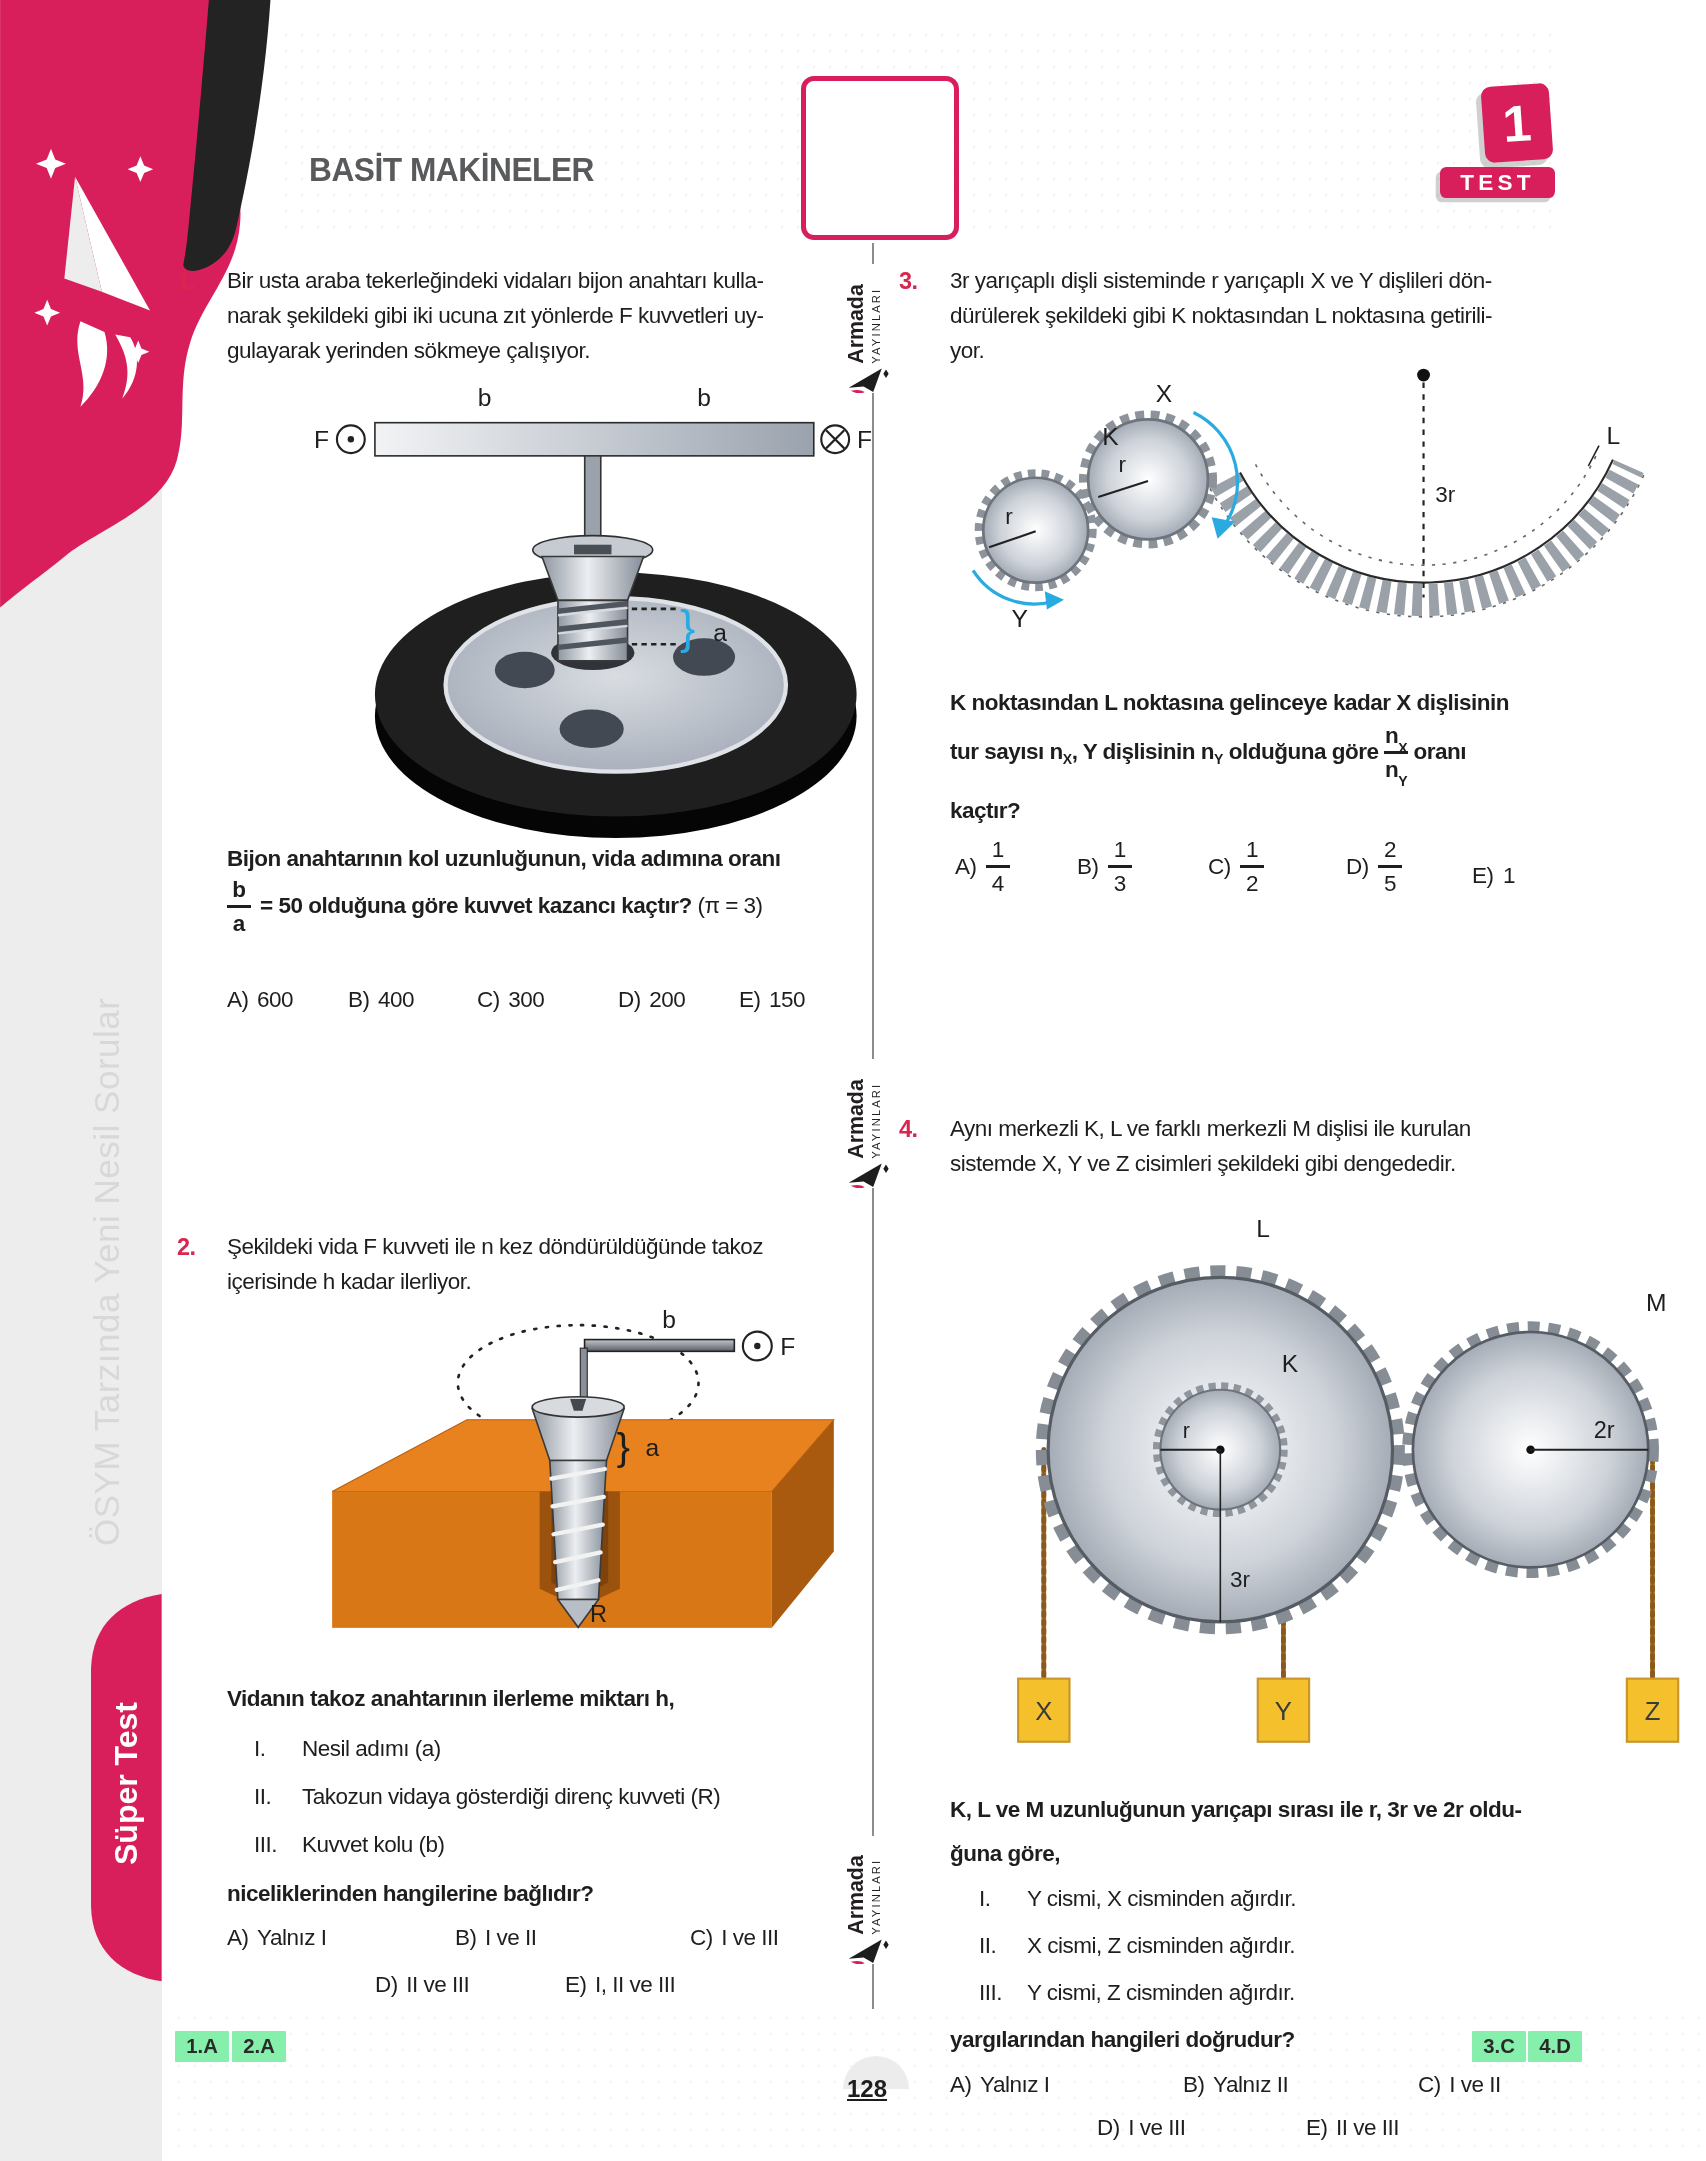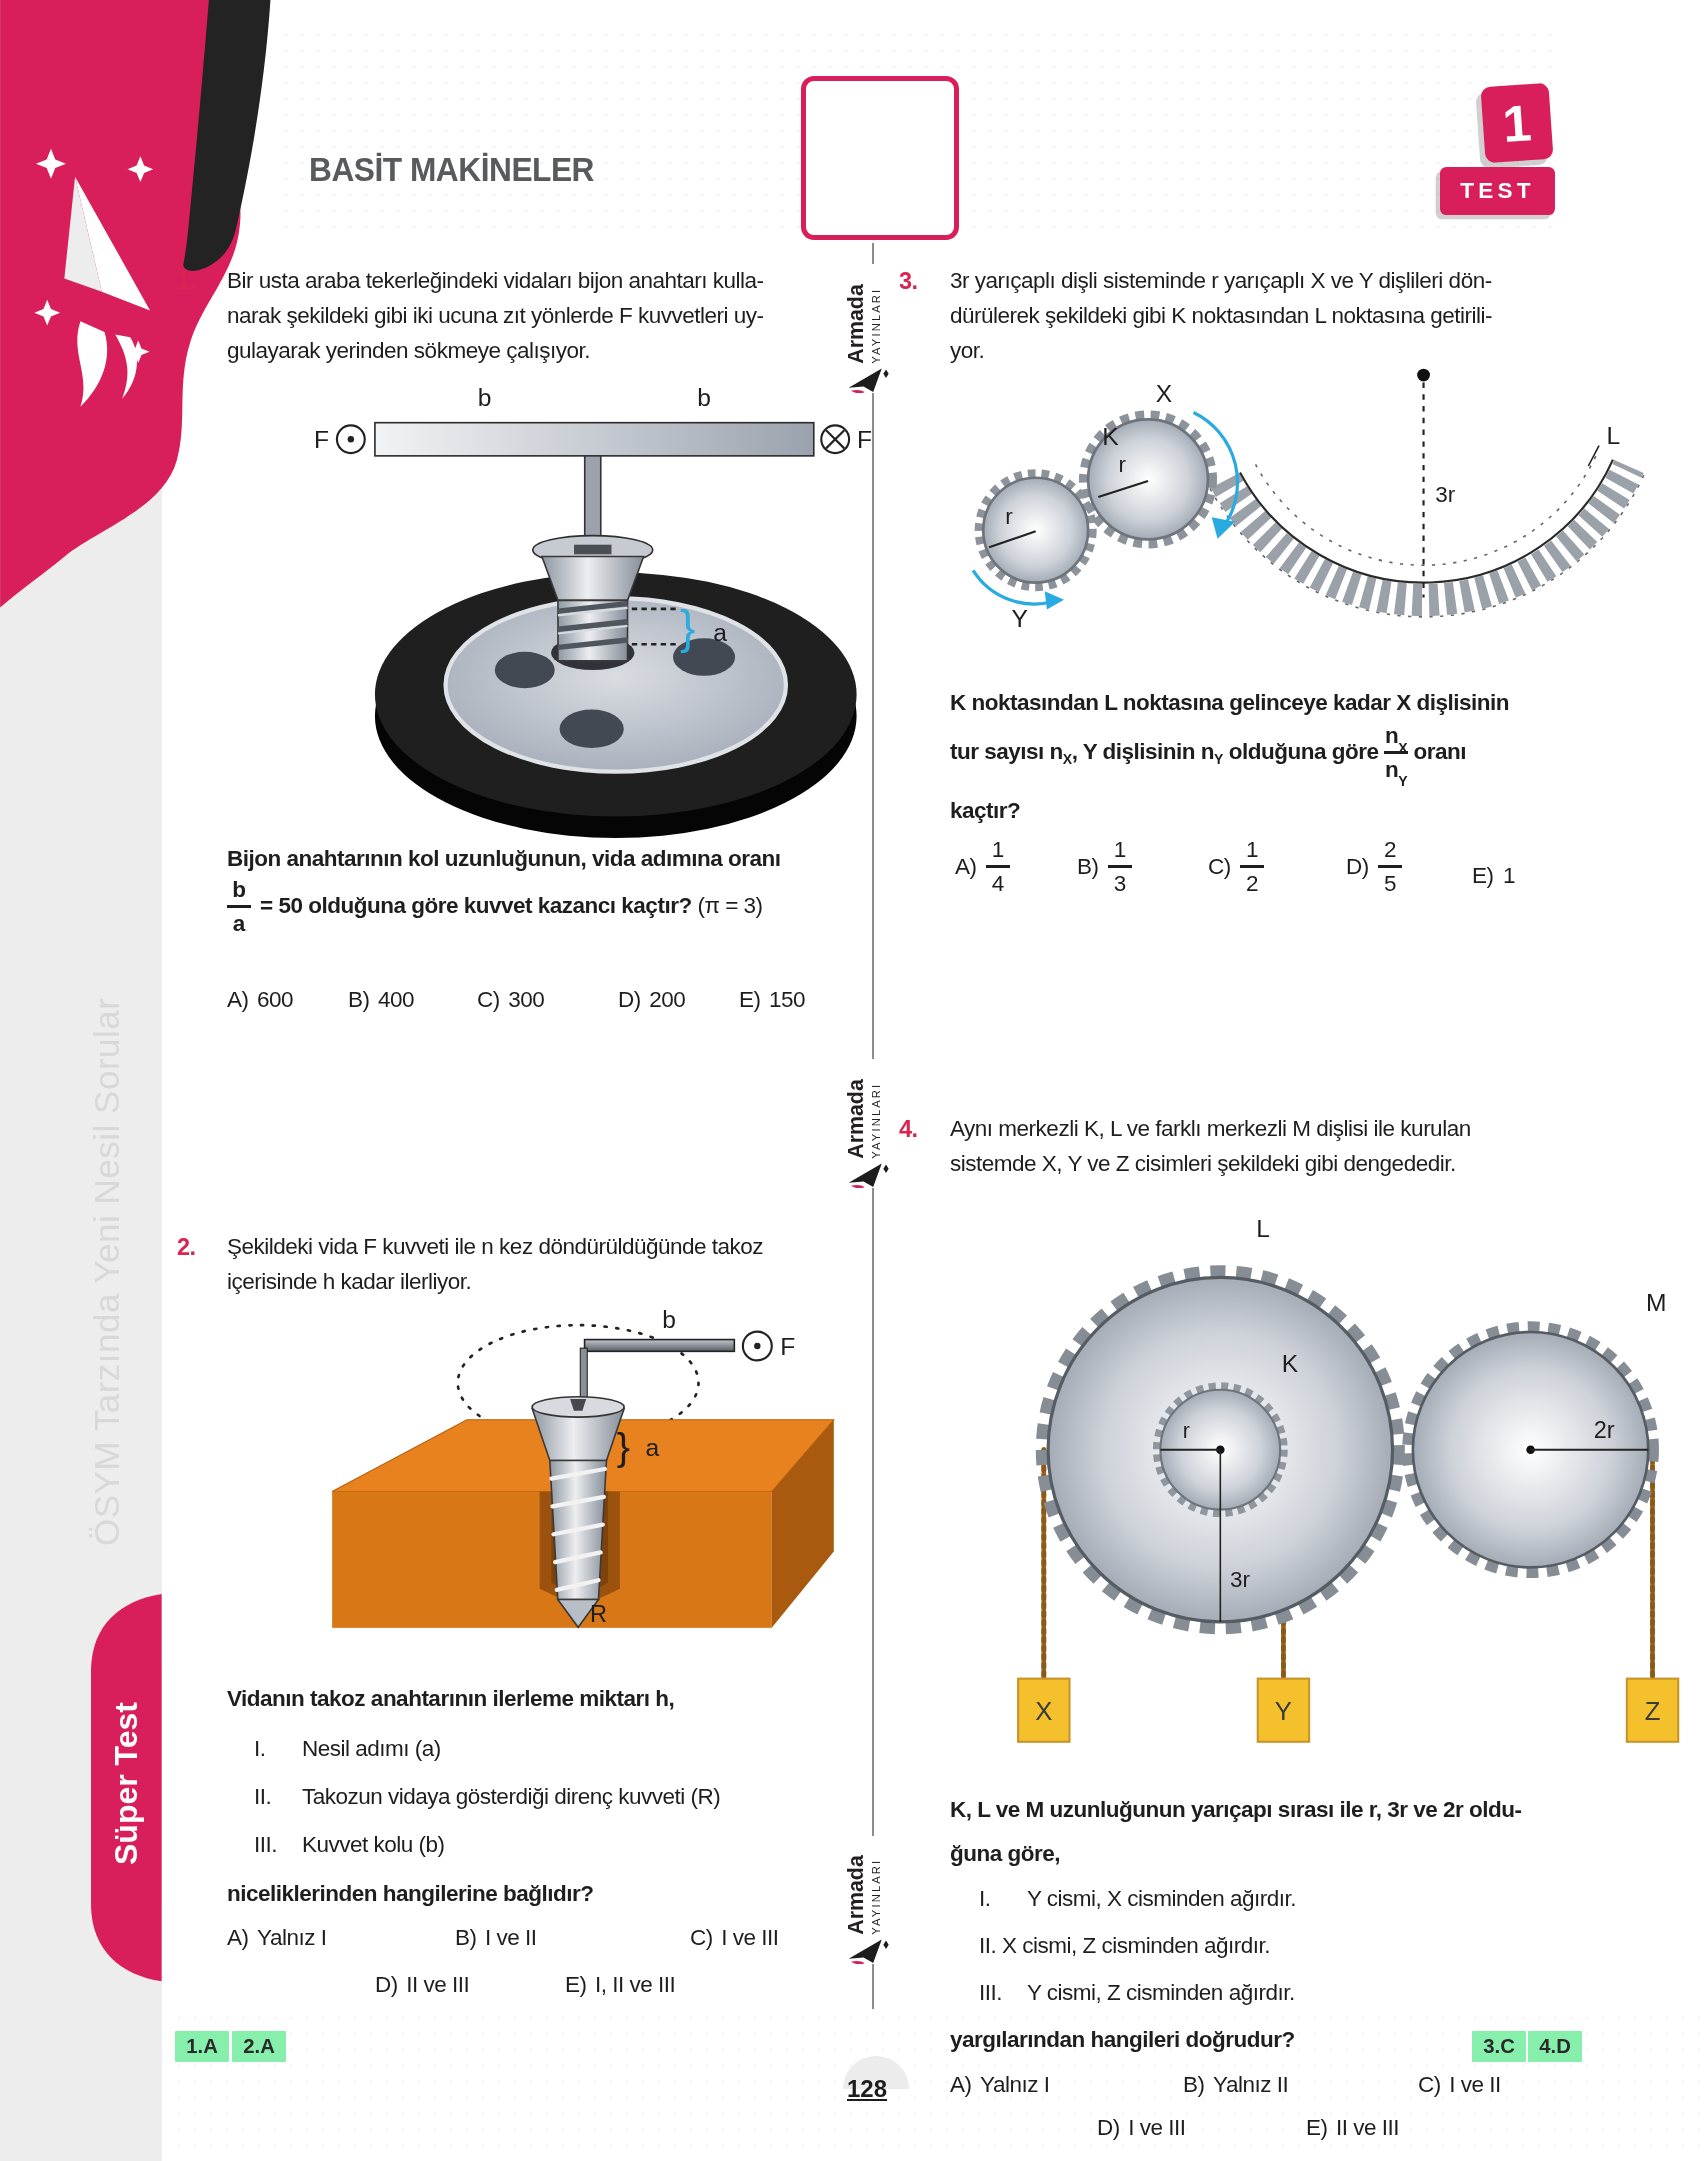--- a/index.html
+++ b/index.html
@@ -20,21 +20,21 @@
   .sidebar{position:absolute;left:0;top:0;width:162px;height:2161px;background:#ededed;}
   .vtext{position:absolute;left:87px;top:829px;height:717px;writing-mode:vertical-rl;transform:rotate(180deg);
          font-size:35px;color:#d8d8d8;letter-spacing:0.5px;white-space:nowrap;}
   .tabtext{position:absolute;left:108px;top:1702px;writing-mode:vertical-rl;transform:rotate(180deg);
          font-size:32px;font-weight:bold;color:#ffffff;white-space:nowrap;}
   .title{position:absolute;left:309px;top:151px;font-size:33px;font-weight:bold;color:#595a5c;letter-spacing:-0.5px;transform:scaleX(.96);transform-origin:left;}
   .topbox{position:absolute;left:801px;top:76px;width:148px;height:154px;background:#fff;border:5.9px solid #d81f5c;border-radius:13px;}
   .badge-num{position:absolute;left:1483px;top:85px;width:68px;height:76px;background:#d81f5c;border-radius:9.6px;
              transform:rotate(-4deg);display:flex;align-items:center;justify-content:center;color:#fff;
              font-size:51px;font-weight:bold;box-shadow:-5.4px 5.4px 0 rgba(120,120,120,.35);}
-  .badge-label{position:absolute;left:1440px;top:167px;width:115px;height:48px;background:#d81f5c;border-radius:6.4px;
+  .badge-label{position:absolute;left:1440px;top:167px;width:115px;height:31px;background:#d81f5c;border-radius:6.4px;
              display:flex;align-items:center;justify-content:center;color:#fff;font-size:22.5px;font-weight:bold;
              letter-spacing:4.3px;box-shadow:-4.3px 4.3px 0 rgba(120,120,120,.35);}
   .divider-seg{position:absolute;left:872px;width:1.6px;background:#8c8c8c;}
   .chip{position:absolute;width:54px;height:31px;background:#86efac;display:flex;align-items:center;justify-content:center;
         font-weight:bold;font-size:20.3px;color:#2a2a2a;border-radius:1.1px;}
   .arch{position:absolute;left:843px;top:2056px;width:66px;height:33px;background:#ececec;border-radius:33px 33px 0 0;}
   .pagenum{position:absolute;left:847px;top:2075px;font-size:24px;font-weight:bold;color:#1d1d1d;text-decoration:underline;}
   .dots{position:absolute;background-image:radial-gradient(#e6e6e6 1.3px,transparent 1.6px);background-size:16px 16px;}
   .q3l2{position:absolute;left:950px;top:724px;font-size:22.5px;font-weight:bold;letter-spacing:-0.5px;white-space:pre;}
 </style>
@@ -432,21 +432,21 @@
       <text x="548" y="956" font-size="48" text-anchor="middle" fill="#3a3a3a">Y</text>
       <text x="1238" y="956" font-size="48" text-anchor="middle" fill="#3a3a3a">Z</text>
     </g>
   </svg>
 
   <div class="txt bold" style="left:950px;top:1797px">K, L ve M uzunluğunun yarıçapı sırası ile r, 3r ve 2r oldu-</div>
   <div class="txt bold" style="left:950px;top:1841px">ğuna göre,</div>
   <div class="txt" style="left:979px;top:1886px">I.</div>
   <div class="txt" style="left:1027px;top:1886px">Y cismi, X cisminden ağırdır.</div>
   <div class="txt" style="left:979px;top:1933px">II.</div>
-  <div class="txt" style="left:1002px;top:1933px">X cismi, Z cisminden ağırdır.</div>
+  <div class="txt" style="left:1027px;top:1933px">X cismi, Z cisminden ağırdır.</div>
   <div class="txt" style="left:979px;top:1980px">III.</div>
   <div class="txt" style="left:1027px;top:1980px">Y cismi, Z cisminden ağırdır.</div>
   <div class="txt bold" style="left:950px;top:2027px">yargılarından hangileri doğrudur?</div>
   <div class="opt" style="left:950px;top:2072px">
       <span>A)</span>
       <span>Yalnız I</span>
     </div>
   <div class="opt" style="left:1183px;top:2072px">
       <span>B)</span>
       <span>Yalnız II</span>

